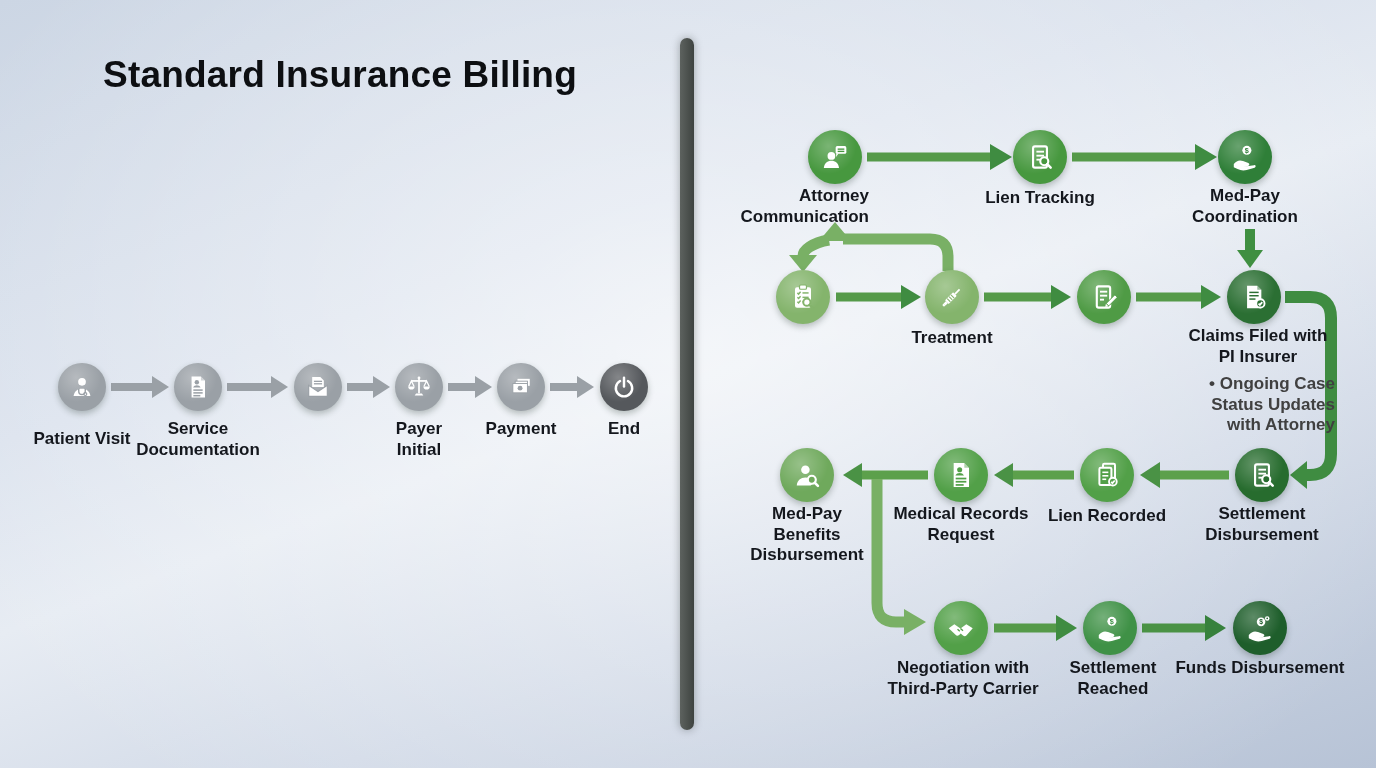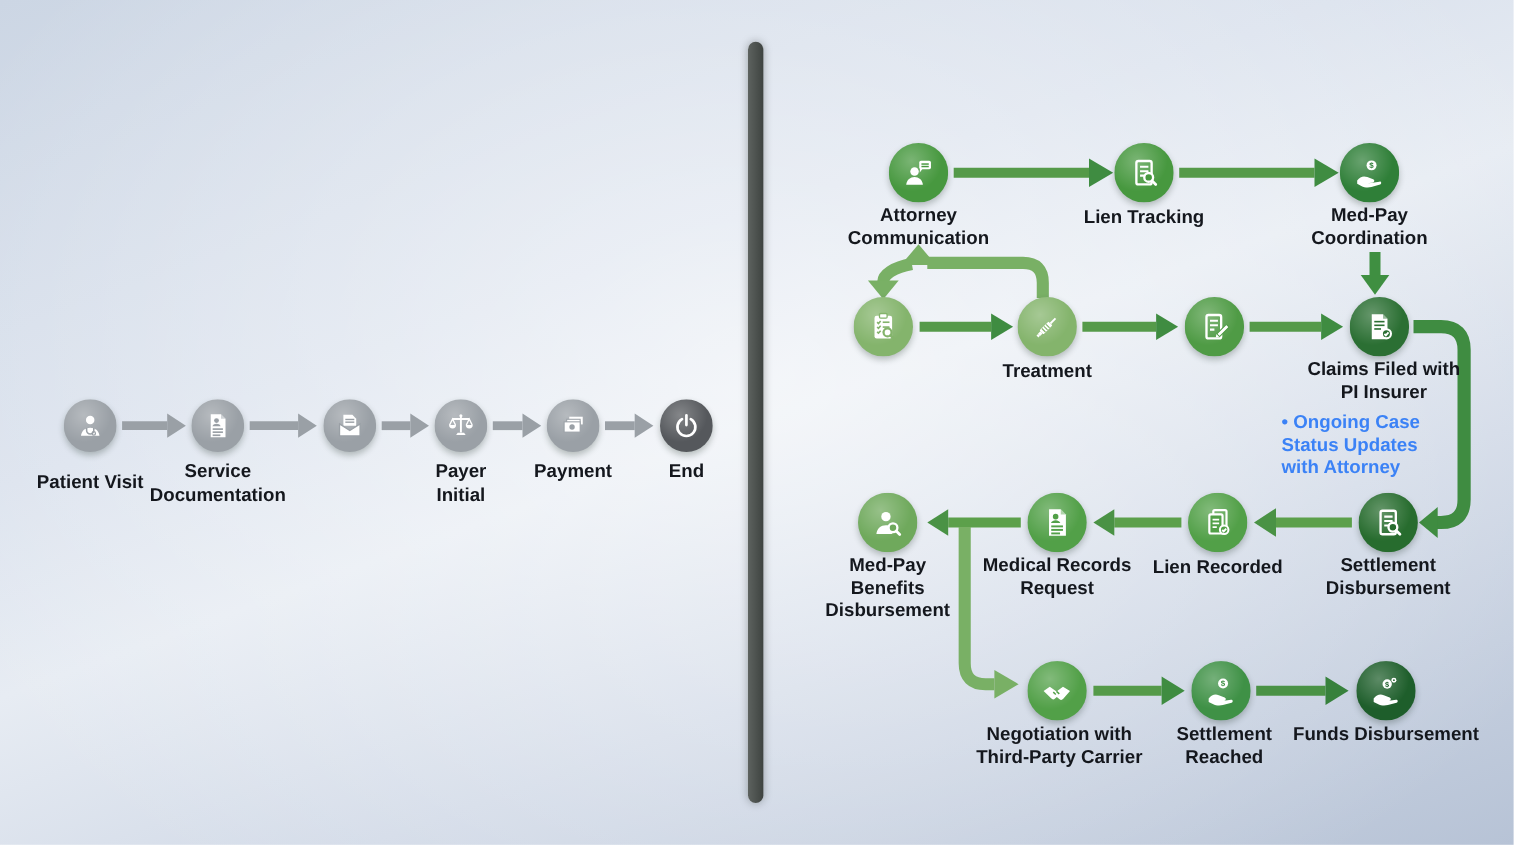--- a/index.html
+++ b/index.html
@@ -21,35 +21,36 @@
     box-shadow:0 3px 6px rgba(30,45,35,.28);
     display:flex;align-items:center;justify-content:center;
   }
   .node.sm{width:48px;height:48px;}
   .node svg{display:block;}
   .lbl{
     position:absolute;text-align:center;font-size:17px;font-weight:bold;
     color:#14171d;line-height:1.22;white-space:pre-line;
   }
   .note{
-    position:absolute;text-align:left;font-size:17px;font-weight:bold;
-    color:#3b82f6;line-height:1.22;white-space:pre-line;
+    position:absolute;text-align:right;font-size:17px;font-weight:bold;
+    color:#404040;line-height:1.22;white-space:pre-line;
   }
   .divider{
     position:absolute;left:680px;top:38px;width:14px;height:692px;border-radius:8px;
     background:linear-gradient(90deg,#5d625f,#3e4340);
     box-shadow:0 0 8px rgba(20,25,22,.35);
   }
   svg.wires{position:absolute;left:0;top:0;pointer-events:none;}
 </style>
 </head>
 <body>
 
 <div class="stage">
 
+  <div class="title" style="left:60px;top:54px;width:560px;">Standard Insurance Billing</div>
 
   <div class="divider"></div>
 
   <svg class="wires" width="1376" height="768" viewBox="0 0 1376 768">
 
     <g stroke="#9aa0a6" fill="#9aa0a6">
       <line x1="111" y1="387" x2="152" y2="387" stroke-width="8"></line>
         <polygon points="152,376 152,398 169,387" stroke="none"></polygon>
       </g>
     <g stroke="#9aa0a6" fill="#9aa0a6">
@@ -207,21 +208,21 @@
   <div class="node" style="left:808px;top:130px;--c:#47983f;">
     <svg width="32" height="32" viewBox="0 0 24 24">
       <circle cx="9.3" cy="11.2" r="2.9" fill="#fff"></circle>
       <path d="M3.6 20.2c.4-3.4 2.8-5.3 5.7-5.3s5.3 1.9 5.7 5.3z" fill="#fff"></path>
       <rect x="12.5" y="3.8" width="8" height="5.8" rx="1.2" fill="#fff"></rect>
       <path d="M14.6 9.4l-1.8 2.6.2-2.8z" fill="#fff"></path>
       <rect x="14" y="5.6" width="5" height="1" fill="var(--c)"></rect>
       <rect x="14" y="7.3" width="5" height="1" fill="var(--c)"></rect>
     </svg>
   </div>
-  <div class="lbl" style="left:765px;top:186px;width:140px;">Attorney
+  <div class="lbl" style="left:729px;top:186px;width:140px;text-align:right;">Attorney
 Communication</div>
 
   <div class="node" style="left:1013px;top:130px;--c:#47983f;">
     <svg width="32" height="32" viewBox="0 0 24 24">
       <rect x="6.8" y="4" width="10.4" height="16" rx="1.4" fill="none" stroke="#fff" stroke-width="1.6"></rect>
       <line x1="9.3" y1="8" x2="15" y2="8" stroke="#fff" stroke-width="1.4"></line>
       <line x1="9.3" y1="11" x2="15" y2="11" stroke="#fff" stroke-width="1.4"></line>
       <line x1="9.3" y1="14" x2="12.5" y2="14" stroke="#fff" stroke-width="1.4"></line>
       <circle cx="15.2" cy="15.2" r="3" fill="var(--c)" stroke="#fff" stroke-width="1.6"></circle>
       <line x1="17.4" y1="17.4" x2="20" y2="20" stroke="#fff" stroke-width="1.9" stroke-linecap="round"></line>

